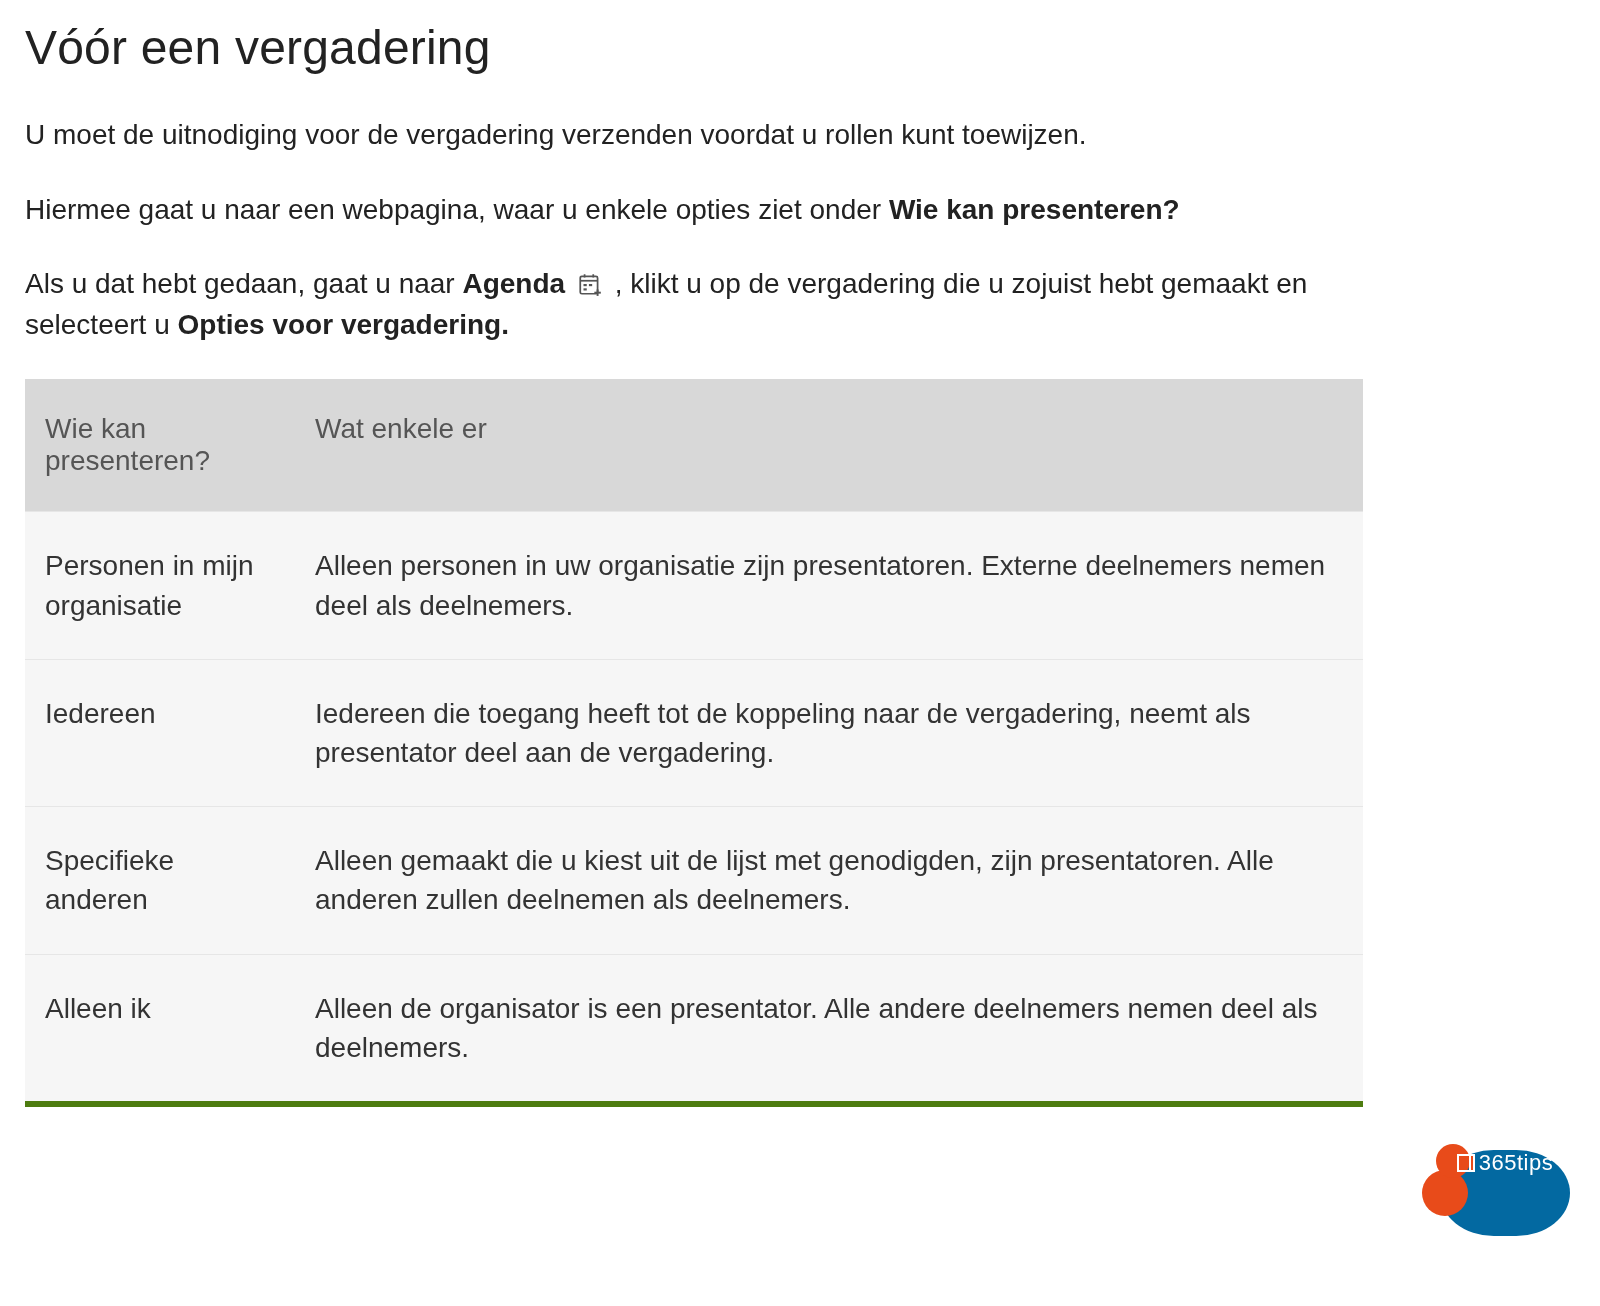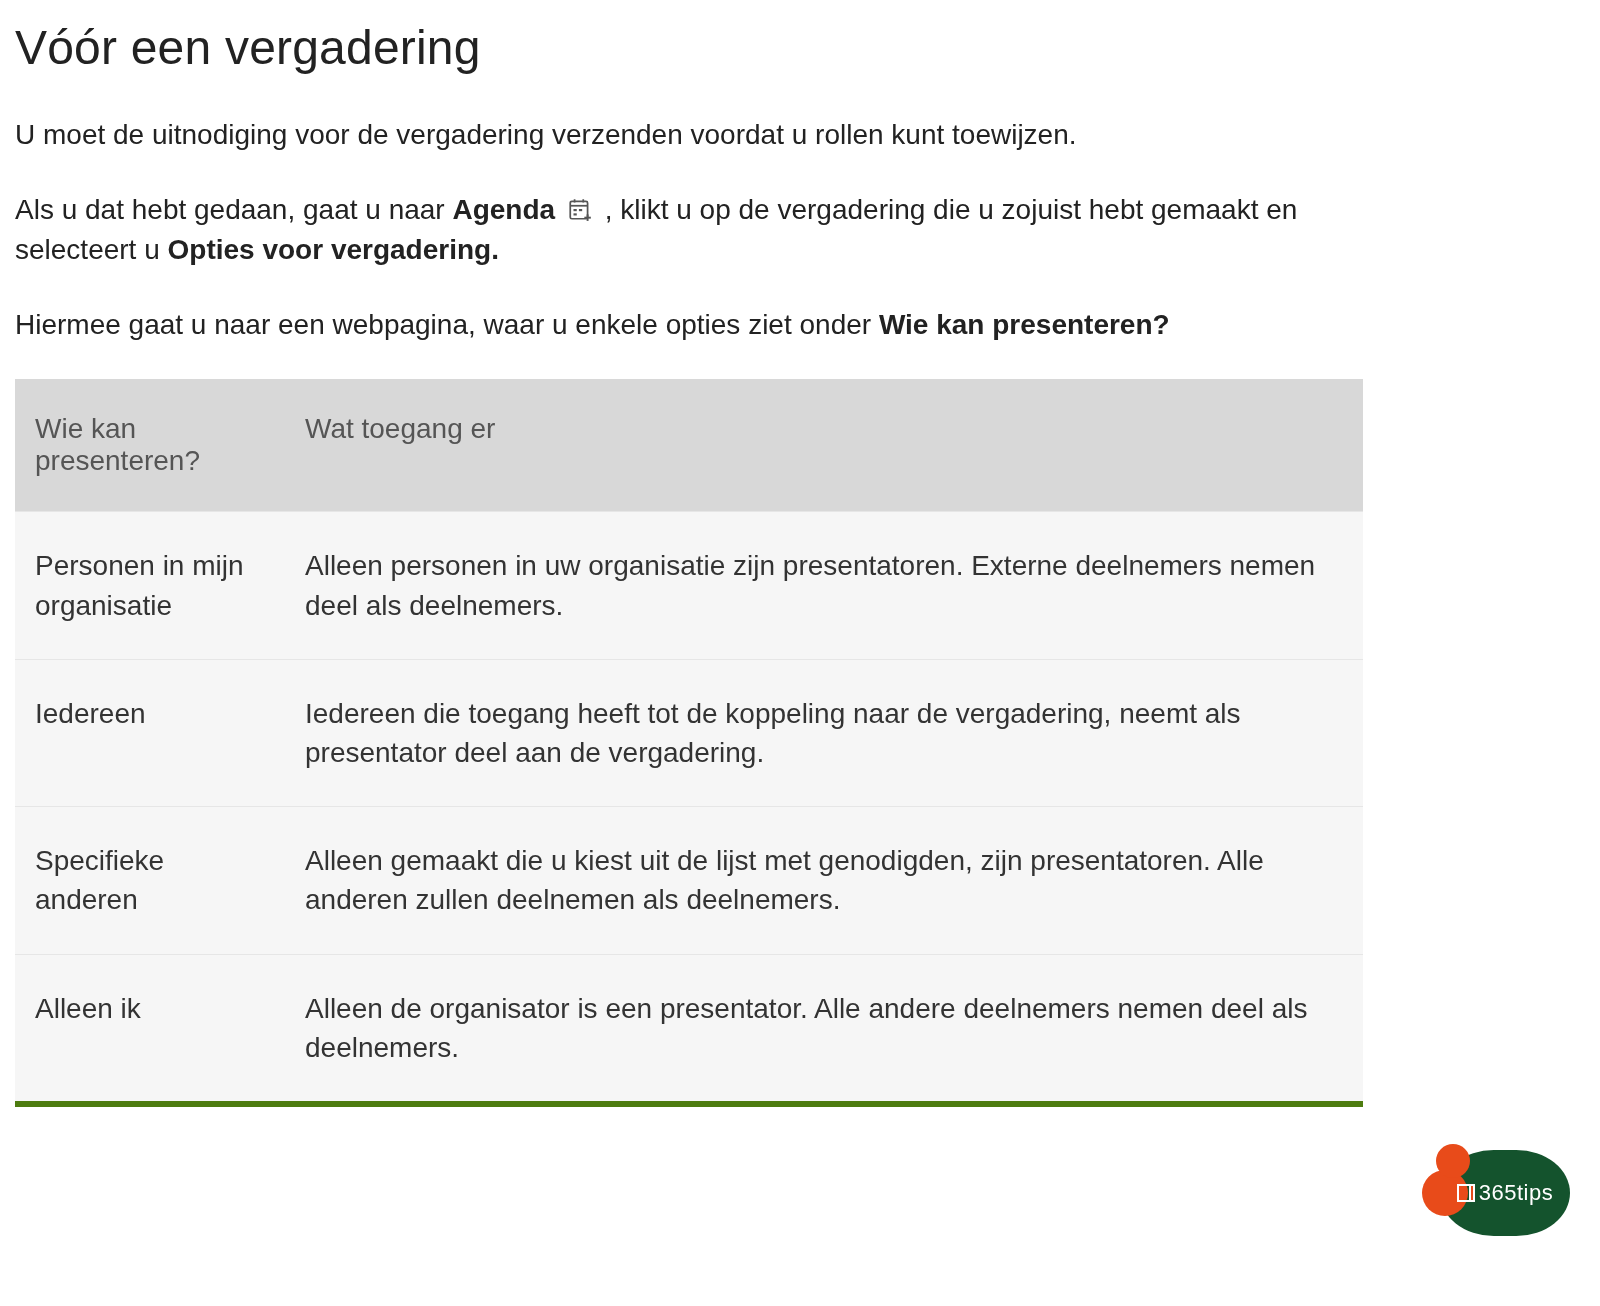--- a/index.html
+++ b/index.html
@@ -4,21 +4,21 @@
 <style>
   html, body {
     margin: 0;
     padding: 0;
     background: #ffffff;
     font-family: "Segoe UI", "Helvetica Neue", Arial, sans-serif;
     color: #222;
     width: 1600px;
   }
   .page {
-    padding: 20px 25px 60px 15px;
+    padding: 20px 25px 60px 25px;
     box-sizing: border-box;
     width: 1388px;
   }
   h1.title {
     font-size: 48px;
     font-weight: 400;
     margin: 0 0 40px 0;
     letter-spacing: 0.2px;
     color: #222;
   }
@@ -66,24 +66,24 @@
     border-bottom: 6px solid #4d7c0f;
   }
   .col-who { width: 230px; }
 
   .badge {
     position: fixed;
     right: 30px;
     bottom: 70px;
     width: 130px;
     height: 86px;
-    background: #14532d;
+    background: #0369a1;
     border-radius: 60px 60px 60px 60px / 48px 48px 48px 48px;
     display: flex;
-    align-items: center;
+    align-items: flex-start;
     justify-content: center;
     color: #fff;
     font-size: 22px;
     font-weight: 400;
     letter-spacing: 0.5px;
   }
   .badge::before,
   .badge::after {
     content: "";
     position: absolute;
@@ -124,45 +124,45 @@
 </style>
 </head>
 <body>
 
 <div class="page">
   <h1 class="title">Vóór een vergadering</h1>
 
   <p class="para">U moet de uitnodiging voor de vergadering verzenden voordat u rollen kunt toewijzen.</p>
 
   <p class="para">
+    <span>Hiermee gaat u naar een webpagina, waar u enkele opties ziet onder </span><b>Wie kan presenteren?</b>
+  </p>
+
+  <p class="para">
     <span>Als u dat hebt gedaan, gaat u naar </span><b>Agenda</b>
     <span class="cal-icon">
       <svg width="26" height="26" viewBox="0 0 24 24" fill="none" stroke="#555" stroke-width="1.6">
         <rect x="3" y="5" width="16" height="16" rx="1.5"></rect>
         <line x1="3" y1="9" x2="19" y2="9"></line>
         <line x1="7" y1="3" x2="7" y2="6"></line>
         <line x1="15" y1="3" x2="15" y2="6"></line>
         <rect x="6" y="12" width="3" height="2" fill="#555" stroke="none"></rect>
         <rect x="11" y="12" width="3" height="2" fill="#555" stroke="none"></rect>
         <rect x="6" y="16" width="3" height="2" fill="#555" stroke="none"></rect>
         <line x1="19" y1="17" x2="19" y2="23" stroke-width="1.8"></line>
         <line x1="16" y1="20" x2="22" y2="20" stroke-width="1.8"></line>
       </svg>
     </span><span> , klikt u op de vergadering die u zojuist hebt gemaakt en selecteert u </span><b>Opties voor vergadering.</b>
   </p>
 
-  <p class="para">
-    <span>Hiermee gaat u naar een webpagina, waar u enkele opties ziet onder </span><b>Wie kan presenteren?</b>
-  </p>
-
   <table class="opt-table">
     <thead>
       <tr>
         <th class="col-who">Wie kan presenteren?</th>
-        <th>Wat toegang er</th>
+        <th>Wat enkele er</th>
       </tr>
     </thead>
     <tbody>
       <tr>
         <td class="col-who">Personen in mijn organisatie</td>
         <td>Alleen personen in uw organisatie zijn presentatoren. Externe deelnemers nemen deel als deelnemers.</td>
       </tr>
       <tr>
         <td class="col-who">Iedereen</td>
         <td>Iedereen die toegang heeft tot de koppeling naar de vergadering, neemt als presentator deel aan de vergadering.</td>

